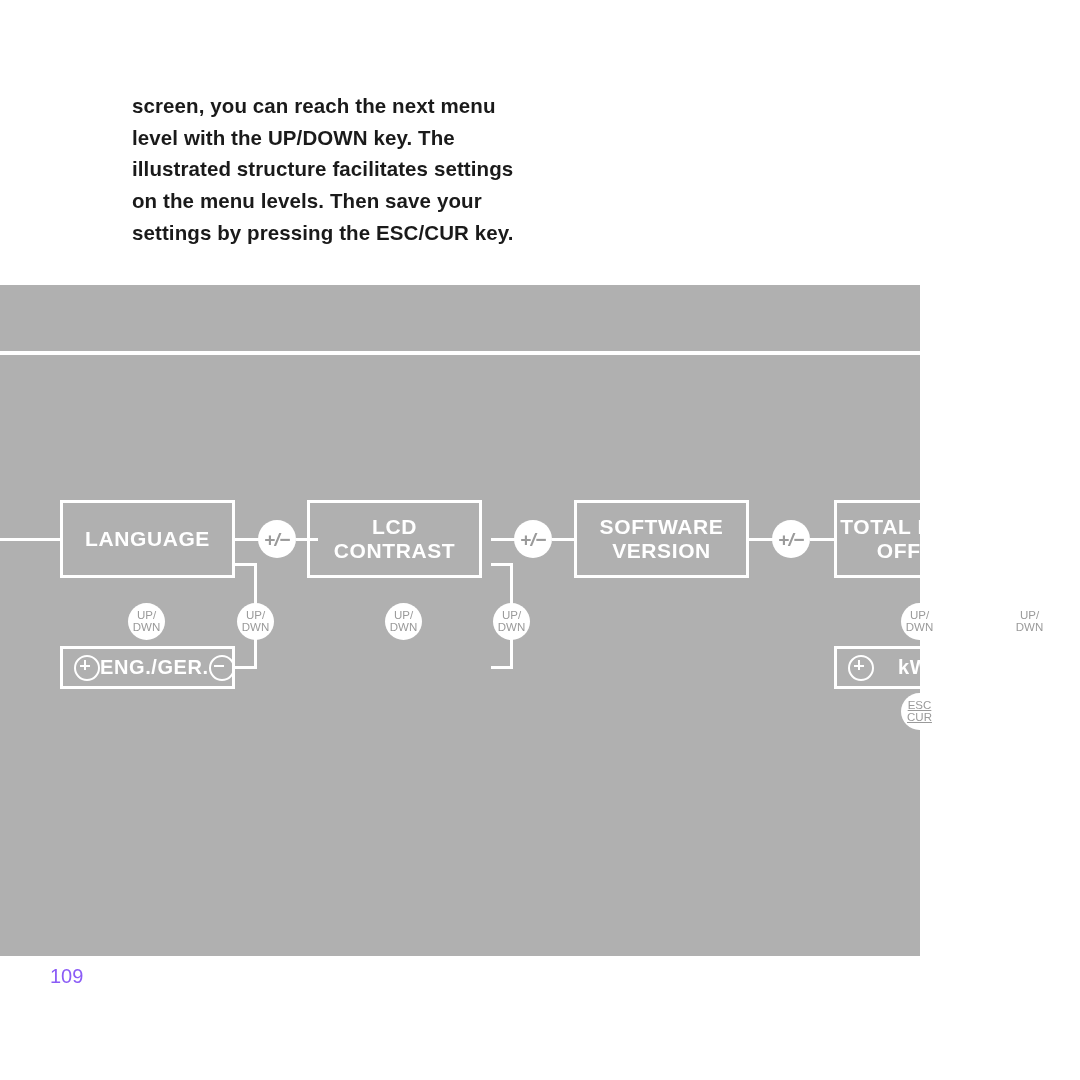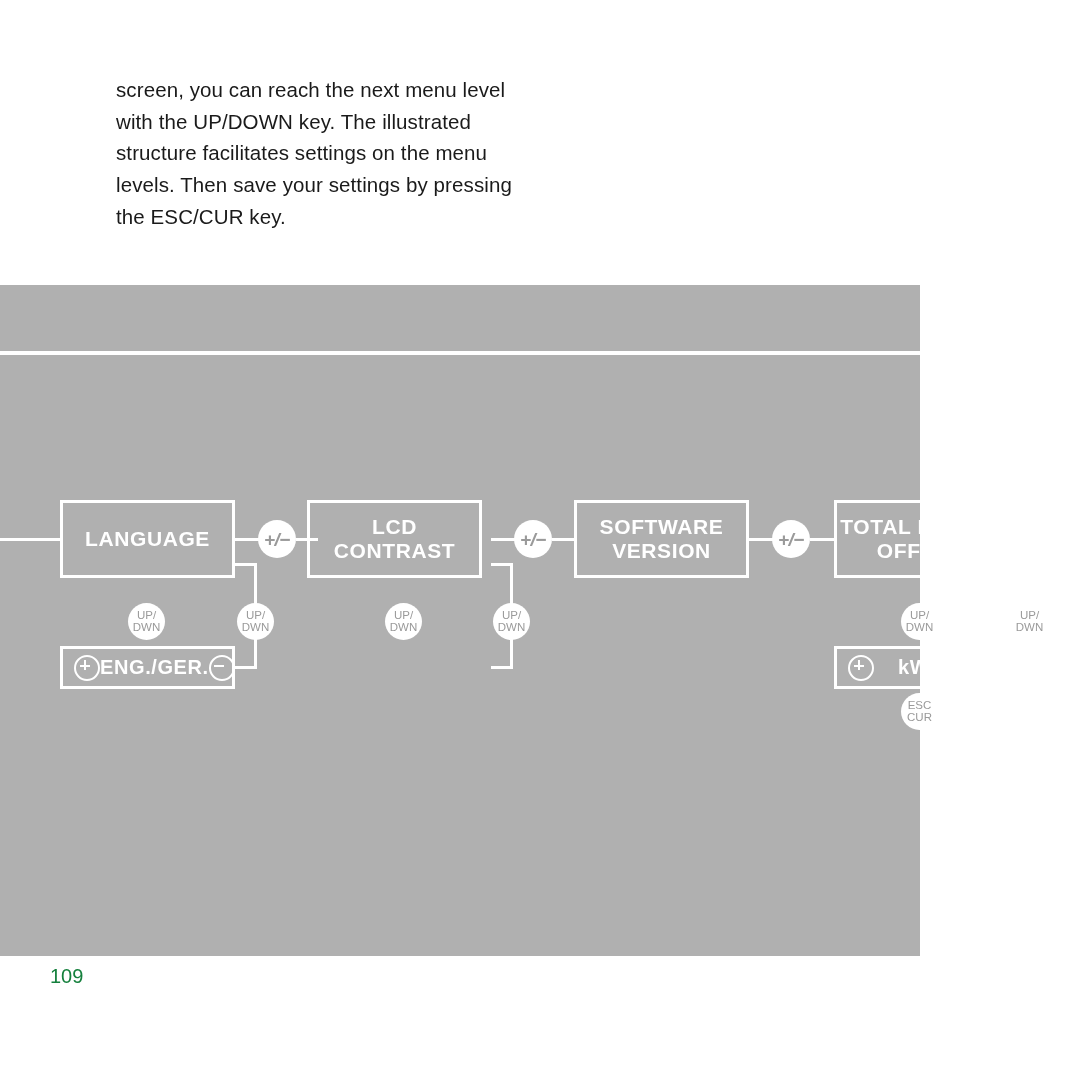--- a/index.html
+++ b/index.html
@@ -19,21 +19,21 @@
   #intro-text {
     position: absolute;
     left: 116px;
     top: 74px;
     width: 430px;
     font-size: 20.5px;
     line-height: 31.7px;
     color: #1a1a1a;
     letter-spacing: 0.1px;
   }
-  #intro-text p { margin: 0; }
+  #intro-text p { margin: 16px; font-weight: bold; }
 
   
   #figure-band {
     position: absolute;
     left: 0;
     top: 285px;
     width: 920px;
     height: 671px;
     background: #b0b0b0;
   }
@@ -45,21 +45,21 @@
     height: 4px;
     background: #ffffff;
   }
 
   
   #page-number {
     position: absolute;
     left: 50px;
     top: 965px;
     font-size: 20px;
-    color: #15803d;
+    color: #8b5cf6;
   }
 
   
   #diagram {
     position: absolute;
     left: 0;
     top: 0;
     width: 1080px;
     height: 671px;
   }
@@ -250,21 +250,21 @@
       <span>UP/</span>
       <span>DWN</span>
     </div>
 
     <div class="node level2 adjust" style="left:834px; top:361px; width:172px; height:43px;">
       <span class="circ-icon plus"></span>
       <span class="label">kWh</span>
       <span class="circ-icon minus"></span>
     </div>
 
-    <div class="badge key" style="left:901px; top:408px;">
+    <div class="badge key" style="left:901px; top:408px;text-decoration:underline;">
       <span>ESC</span>
       <span>CUR</span>
     </div>
 
 
   </div>
 </div>
 
 <div id="page-number">109</div>
 

